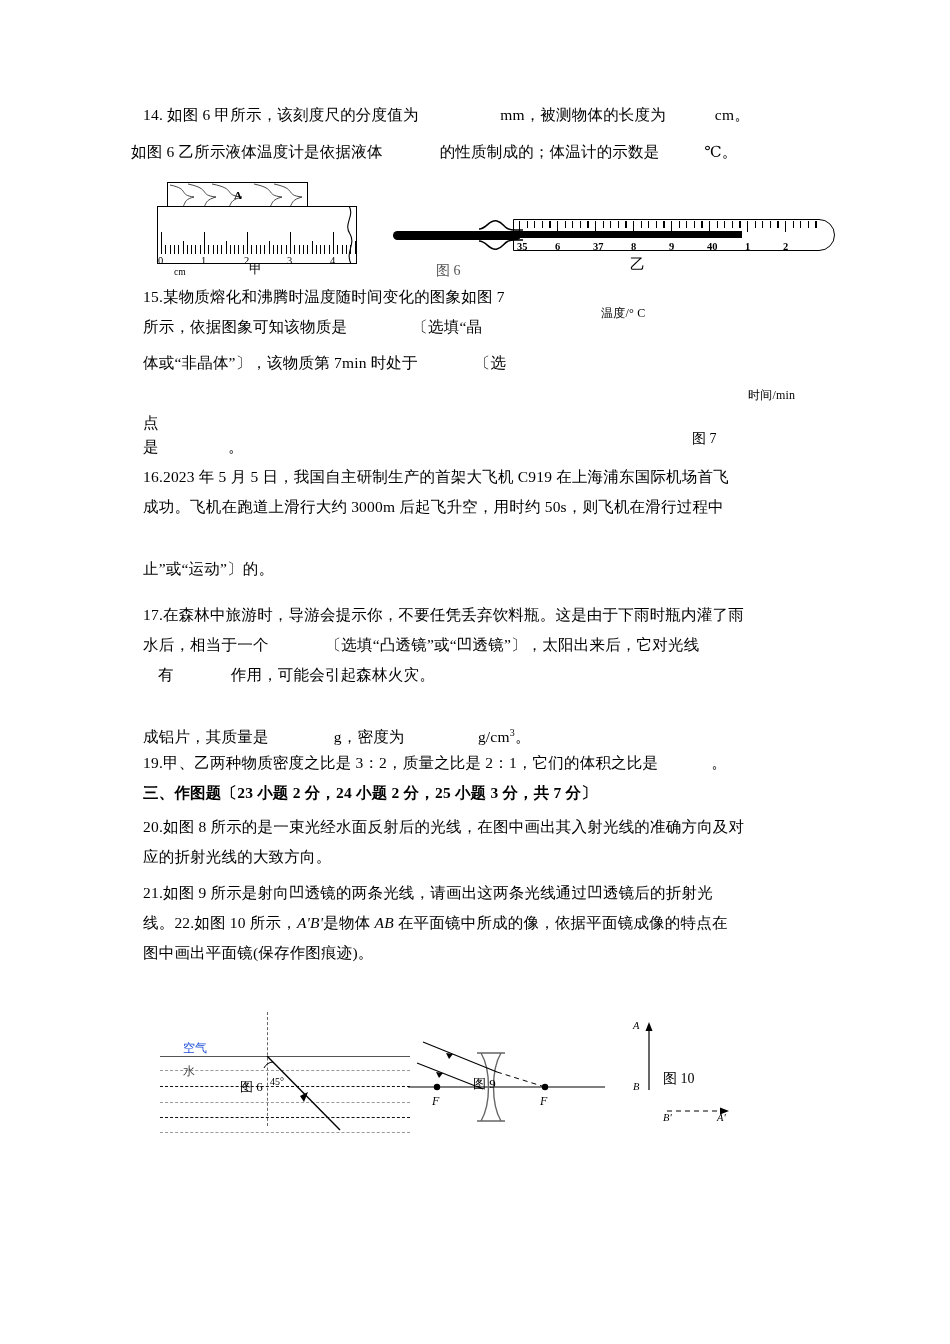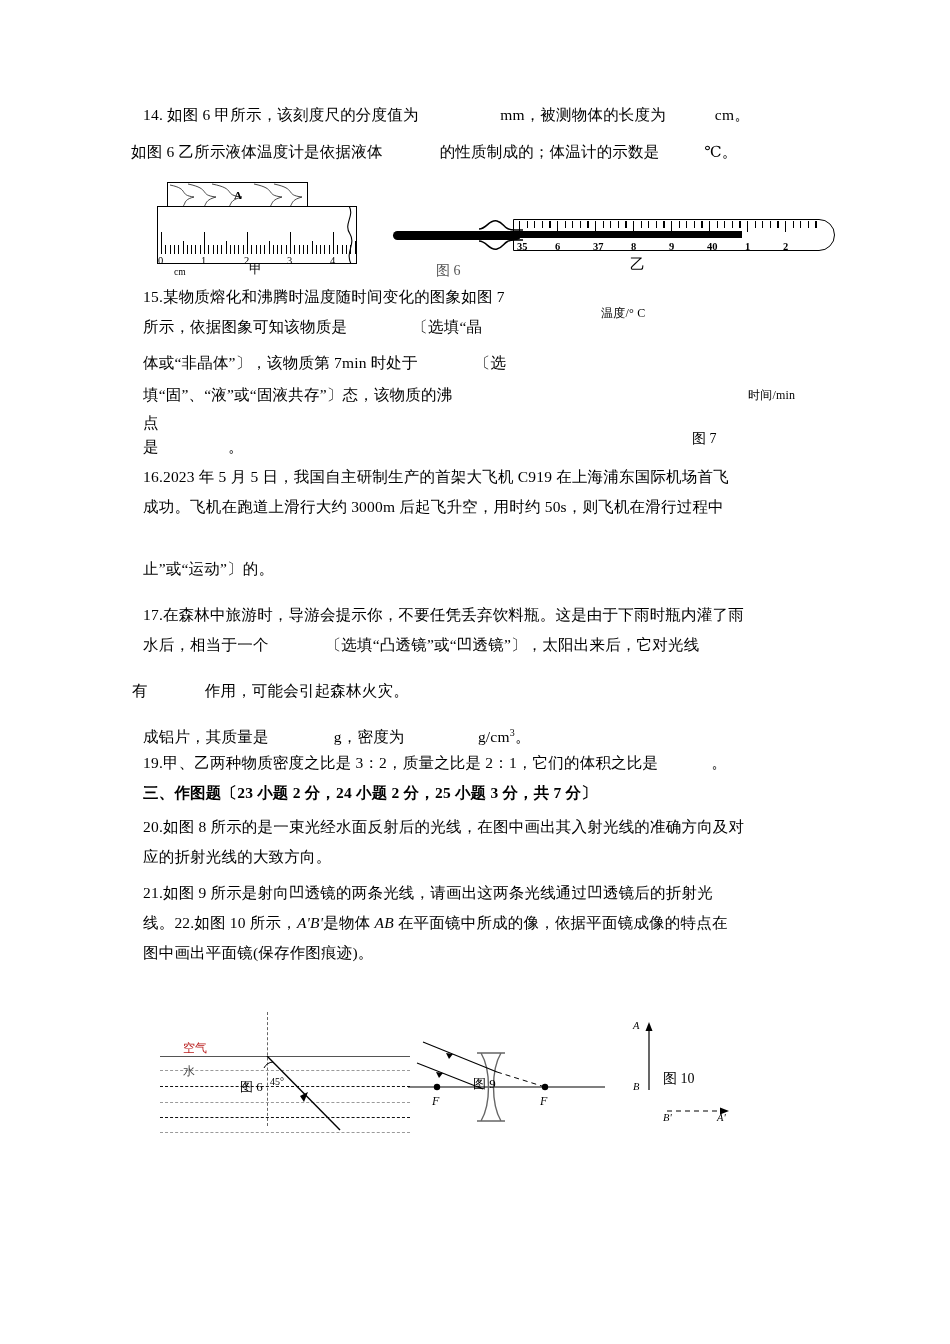--- a/index.html
+++ b/index.html
@@ -243,35 +243,34 @@
         <div class="tnum" style="left: 194px;">40</div>
         <div class="tnum" style="left: 232px;">1</div>
         <div class="tnum" style="left: 270px;">2</div>
       </div>
     <div class="yi-lab">乙</div>
   </div>
 
   <div class="txt" style="left:143px; top:282px;">15.某物质熔化和沸腾时温度随时间变化的图象如图 7</div>
   <div class="txt" style="left:143px; top:312px;">所示，依据图象可知该物质是                〔选填“晶</div>
   <div class="txt" style="left:143px; top:348px;">体或“非晶体”〕，该物质第 7min 时处于              〔选</div>
-  <div class="txt" style="left:143px; top:380px;">填“固”、“液”或“固液共存”〕态，该物质的沸</div>
   <div class="txt" style="left:143px; top:408px;">点</div>
   <div class="txt" style="left:143px; top:432px;">是                 。</div>
 
   <div class="txt" style="left:601px; top:298px; font-size:12px;">温度/° C</div>
   <div class="txt" style="left:748px; top:380px; font-size:12px;">时间/min</div>
   <div class="figcap" style="left:692px; top:430px;">图 7</div>
 
   <div class="txt" style="left:143px; top:462px;">16.2023 年 5 月 5 日，我国自主研制生产的首架大飞机 C919 在上海浦东国际机场首飞</div>
   <div class="txt" style="left:143px; top:492px;">成功。飞机在跑道上滑行大约 3000m 后起飞升空，用时约 50s，则飞机在滑行过程中</div>
   <div class="txt" style="left:143px; top:554px;">止”或“运动”〕的。</div>
 
   <div class="txt" style="left:143px; top:600px;">17.在森林中旅游时，导游会提示你，不要任凭丢弃饮料瓶。这是由于下雨时瓶内灌了雨</div>
   <div class="txt" style="left:143px; top:630px;">水后，相当于一个              〔选填“凸透镜”或“凹透镜”〕，太阳出来后，它对光线</div>
-  <div class="txt" style="left:132px; top:660px;margin-top:16px;">有              作用，可能会引起森林火灾。</div>
+  <div class="txt" style="left:158px; top:660px;">有              作用，可能会引起森林火灾。</div>
 
   <div class="txt" style="left:143px; top:718px;"><span>成铝片，其质量是                g，密度为                  g/cm</span><sup style="font-size:10px;">3</sup><span>。</span></div>
 
   <div class="txt" style="left:143px; top:748px;">19.甲、乙两种物质密度之比是 3：2，质量之比是 2：1，它们的体积之比是             。</div>
 
   <div class="txt bold" style="left:143px; top:778px; font-size:15.5px;">三、作图题〔23 小题 2 分，24 小题 2 分，25 小题 3 分，共 7 分〕</div>
 
   <div class="txt" style="left:143px; top:812px;">20.如图 8 所示的是一束光经水面反射后的光线，在图中画出其入射光线的准确方向及对</div>
   <div class="txt" style="left:143px; top:842px;">应的折射光线的大致方向。</div>
 
@@ -285,21 +284,21 @@
     <div class="f8line f8dash-lite" style="top:52px;"></div>
     <div class="f8line f8dash-dark" style="top:68px;"></div>
     <div class="f8line f8dash-lite" style="top:84px;"></div>
     <div class="f8line f8dash-dark" style="top:99px;"></div>
     <div class="f8line f8dash-lite" style="top:114px;"></div>
     <svg style="position:absolute; left:0; top:0;" width="250" height="125">
       <line x1="107" y1="38" x2="180" y2="112" stroke="#000" stroke-width="1.4"></line>
       <polygon points="148,74 140,78 144,84" fill="#000"></polygon>
       <path d="M113,44 A11,11 0 0 0 104,50" fill="none" stroke="#000" stroke-width="1"></path>
     </svg>
-    <div class="f8lab" style="left:23px; top:22px; font-size:12px; font-family:'Liberation Sans',sans-serif; color:#b91c1c;">空气</div>
+    <div class="f8lab" style="left:23px; top:22px; font-size:12px; font-family:'Liberation Sans',sans-serif; color:#1d4ed8;">空气</div>
     <div class="f8lab" style="left:23px; top:45px; font-size:12px; font-family:'Liberation Sans',sans-serif; color:#444;">水</div>
     <div class="f8lab" style="left:110px; top:58px; font-size:10px;">45°</div>
     <div class="figcap" style="position:absolute; left:80px; top:60px; font-size:13px;">图 6</div>
   </div>
 
   <div id="fig9">
     <svg width="230" height="110" viewBox="0 0 230 110">
 
       <line x1="3" y1="62" x2="200" y2="62" stroke="#000" stroke-width="1.2"></line>
 

